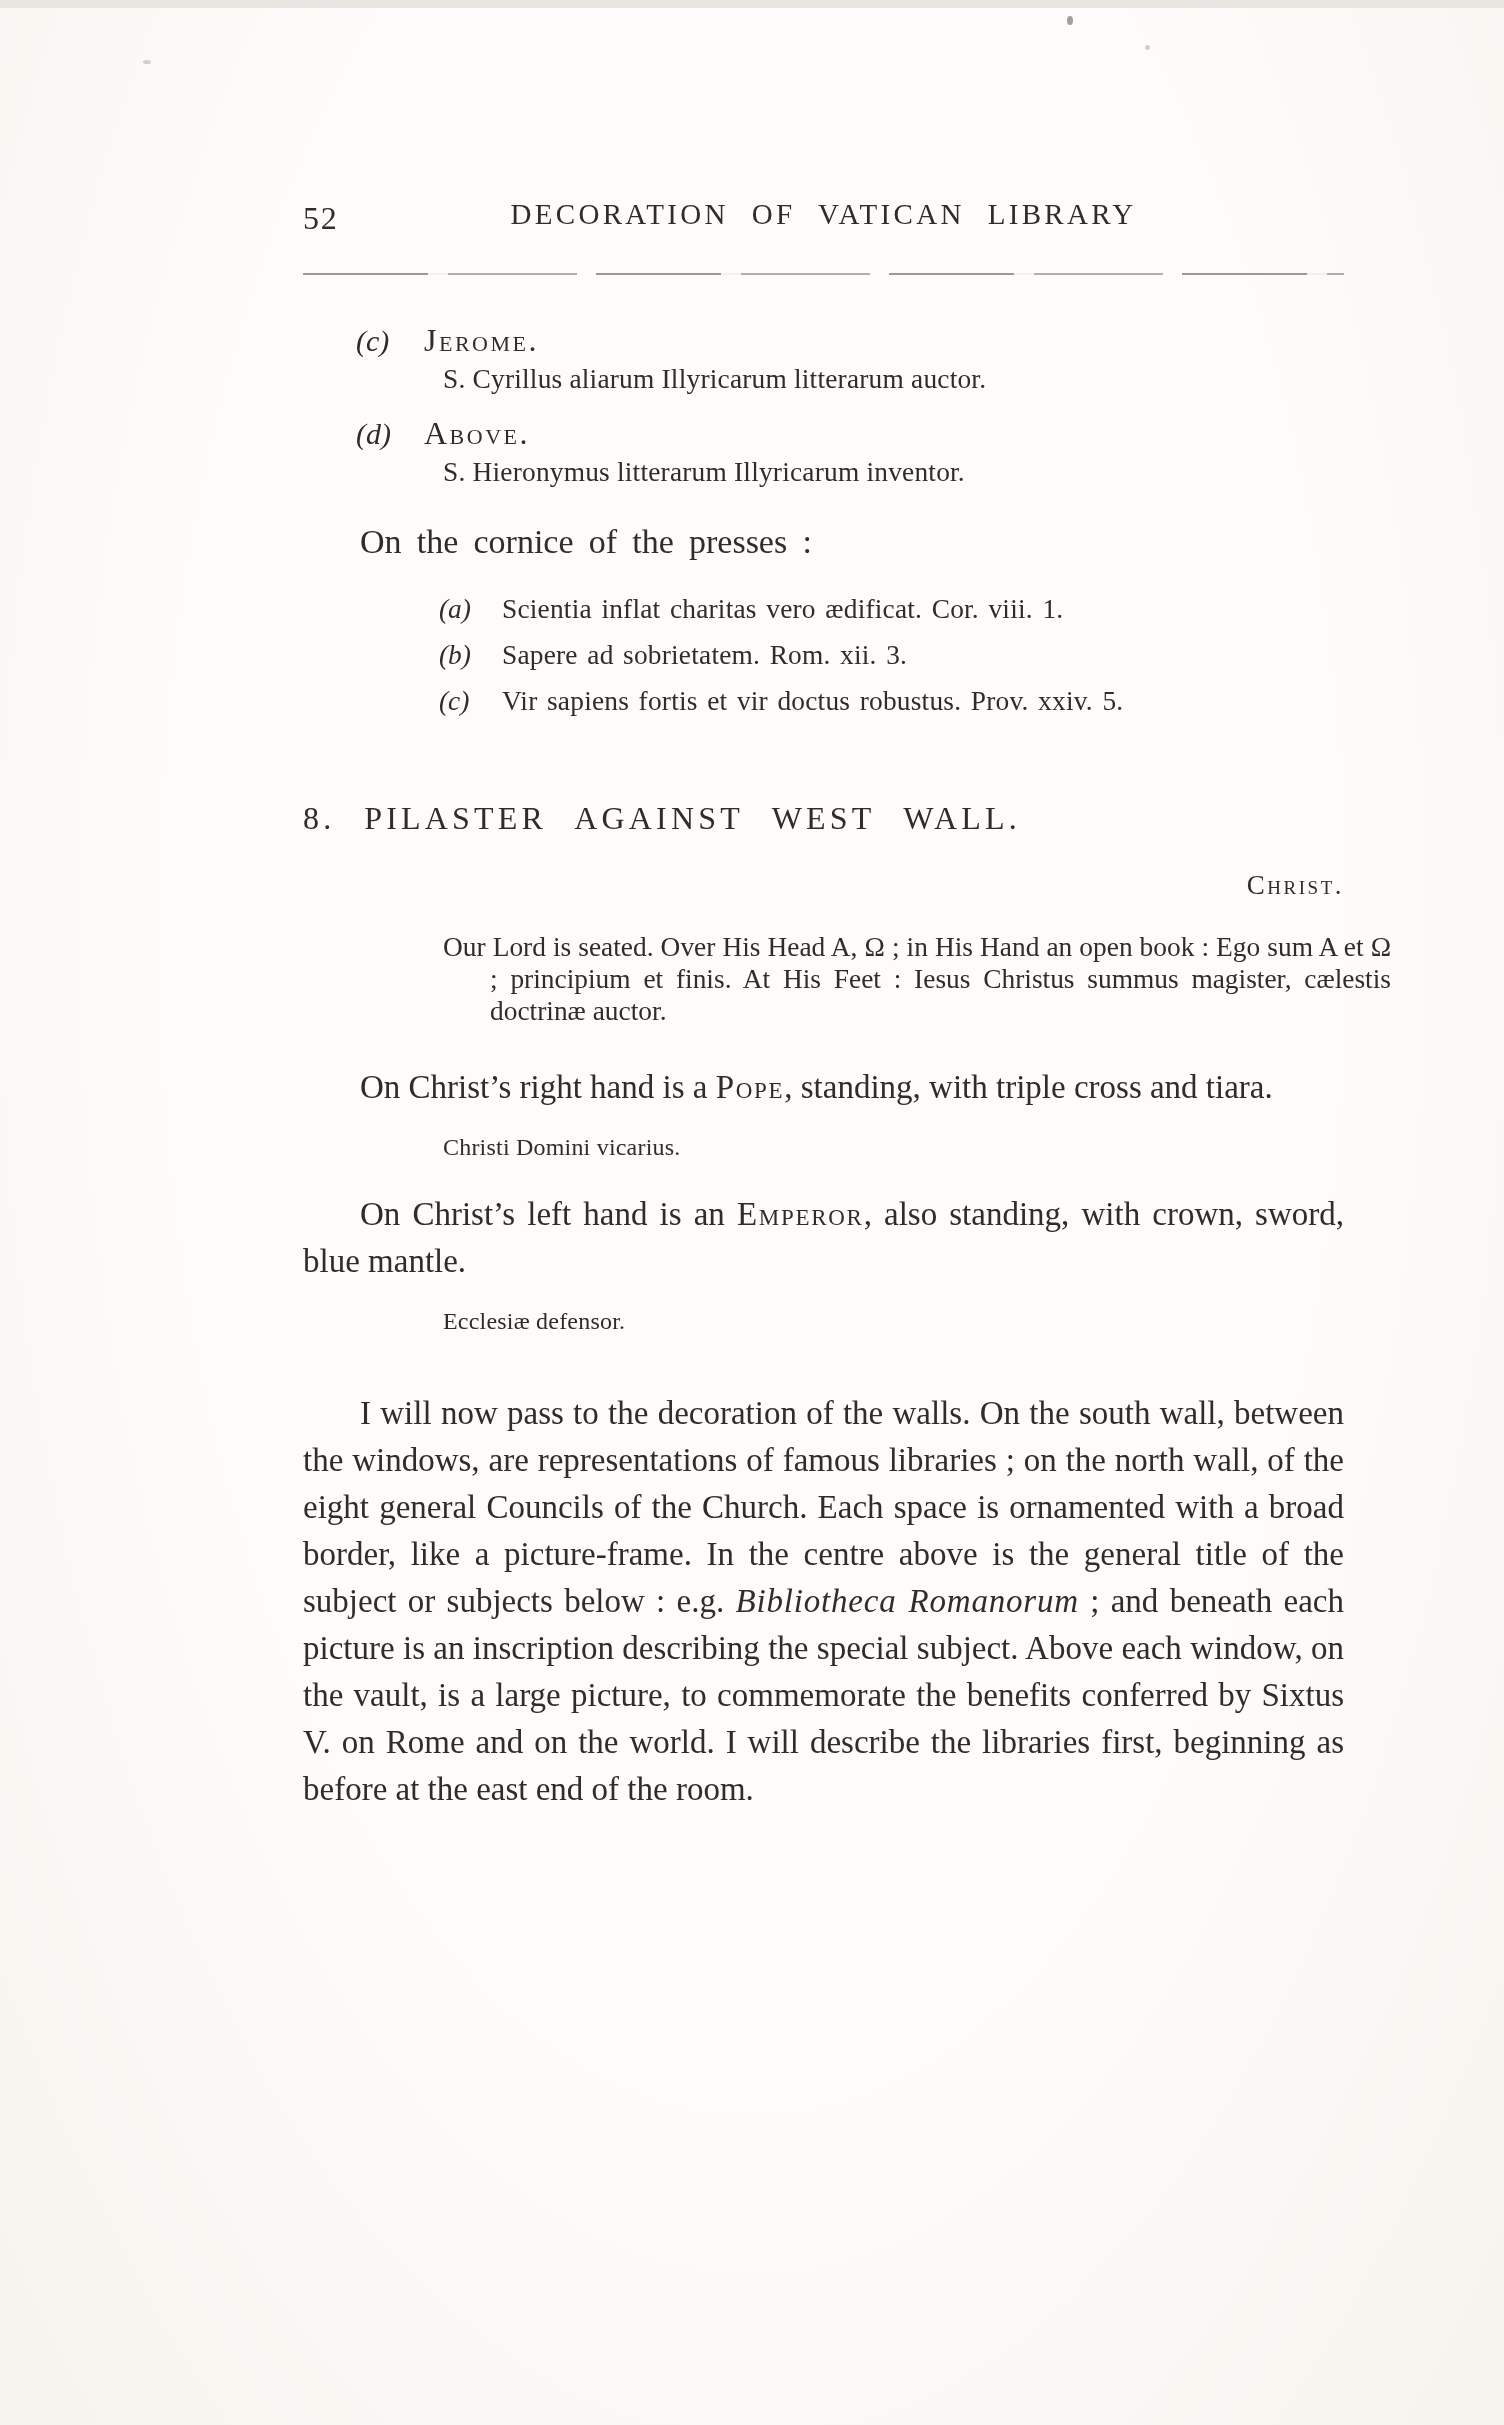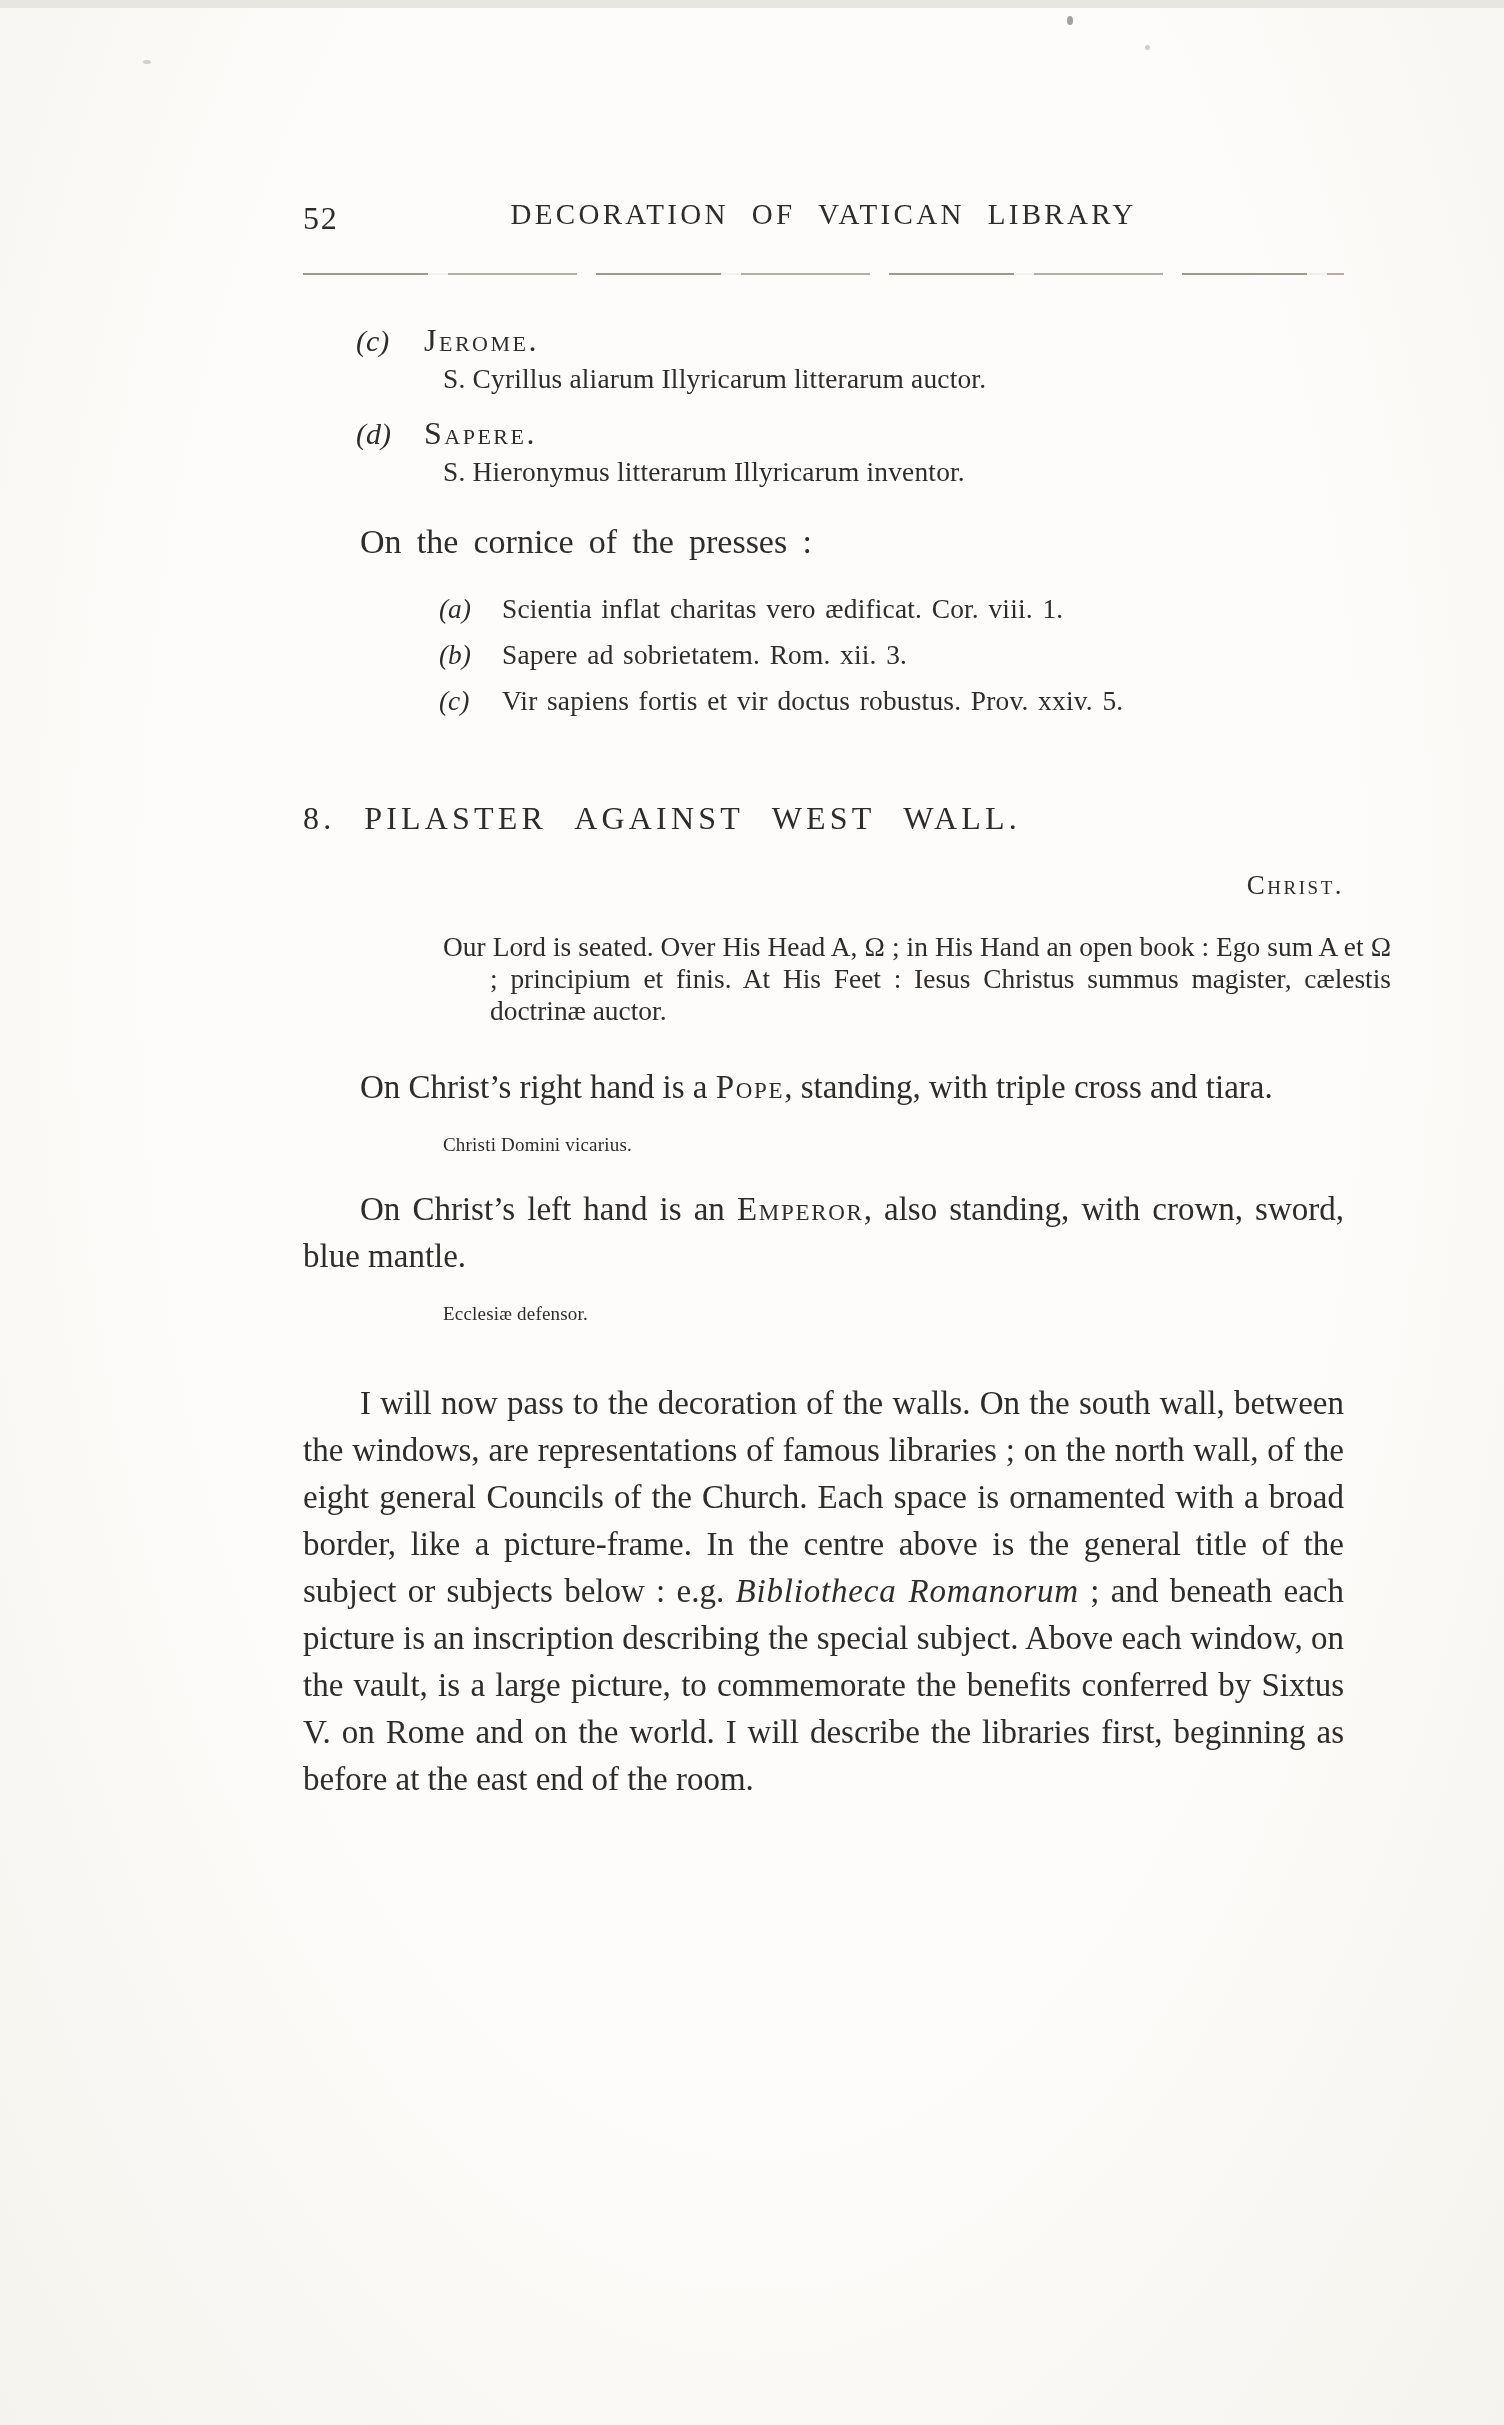--- a/index.html
+++ b/index.html
@@ -58,21 +58,21 @@
     padding-left: 47px; text-indent: -47px;
     font-size: 27.4px; line-height: 32px; text-align: justify;
   }
 
   
   .body-para {
     margin: 37px 0 0 0; font-size: 33px; line-height: 47px;
     text-align: justify; text-indent: 57px;
   }
   .emperor-para { margin-top: 30px; }
-  .caption { margin: 23px 0 0 140px; font-size: 19px; letter-spacing: 0.2px; }
+  .caption { margin: 23px 0 0 140px; font-size: 24px; letter-spacing: 0.2px; }
   .closing { margin-top: 55px; }
   .sc { font-variant: small-caps; letter-spacing: 1.7px; }
   .ital { font-style: italic; letter-spacing: 0.8px; }
   p, h2, h3 { margin-bottom: 0; }
 
   
   .speck { position: absolute; background: rgba(90,85,75,.55); border-radius: 50%; }
   .speck-1 { left: 1067px; top: 8.3px; width: 5.8px; height: 9.1px; }
   .speck-2 { left: 1145px; top: 37px; width: 5px; height: 5px; opacity: .5; }
   .speck-3 { left: 143px; top: 52px; width: 8.3px; height: 4.2px; opacity: .45; }
@@ -96,21 +96,21 @@
 
     <section class="saints">
       <div class="saint">
         <div class="saint-head">
           <span class="item-letter">(c)</span><span class="saint-name">Jerome.</span>
         </div>
         <div class="saint-desc">S. Cyrillus aliarum Illyricarum litterarum auctor.</div>
       </div>
       <div class="saint">
         <div class="saint-head">
-          <span class="item-letter">(d)</span><span class="saint-name">Sapere.</span>
+          <span class="item-letter">(d)</span><span class="saint-name">Above.</span>
         </div>
         <div class="saint-desc">S. Hieronymus litterarum Illyricarum inventor.</div>
       </div>
     </section>
 
     <p class="cornice-intro">On the cornice of the presses :</p>
 
     <div class="cornice-items">
       <div class="c-item">
         <span class="c-letter">(a)</span><span class="c-text">Scientia inflat charitas vero ædificat. Cor. viii. 1.</span>

